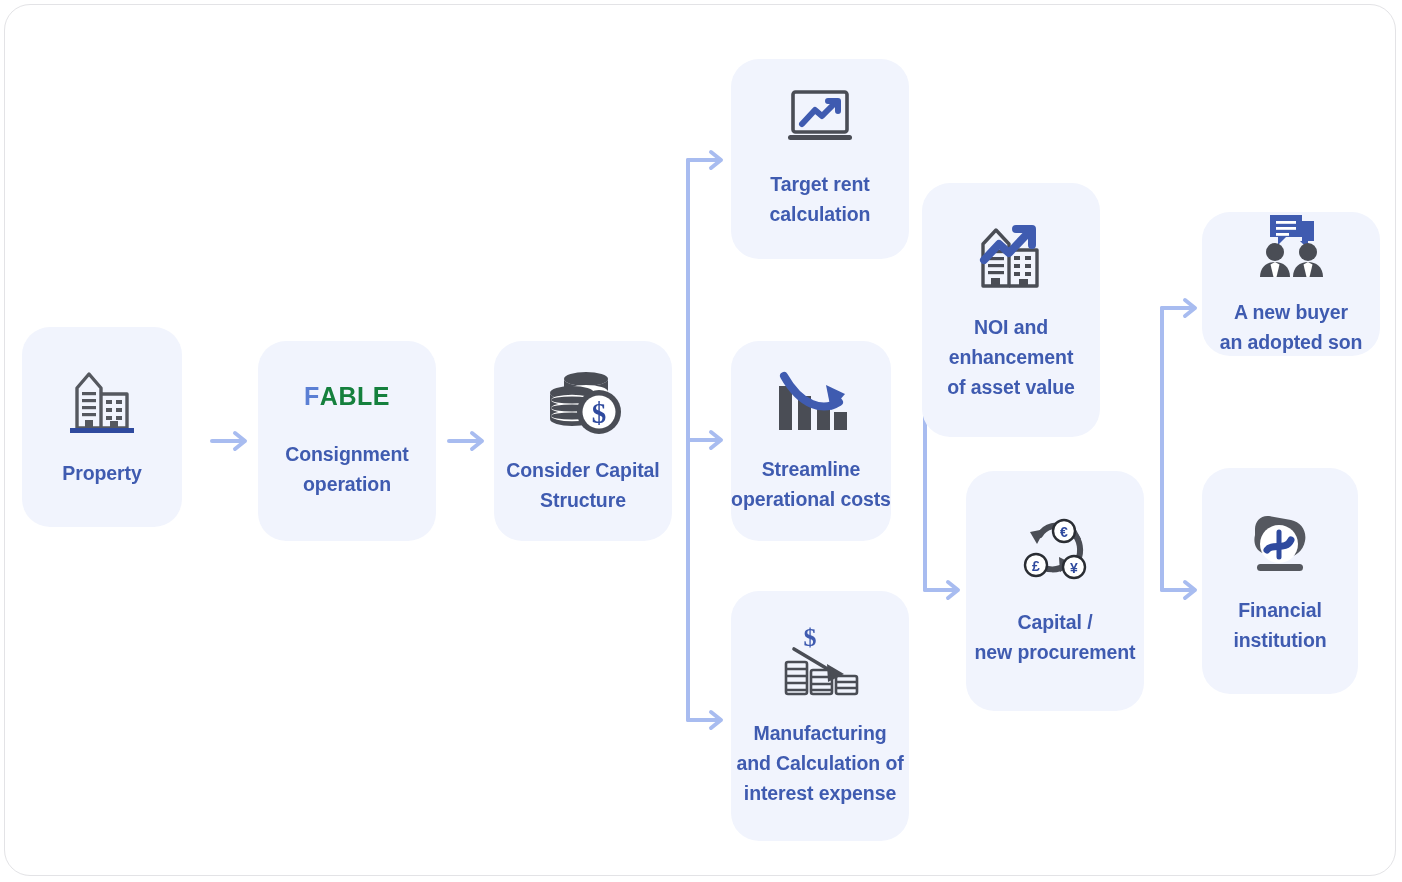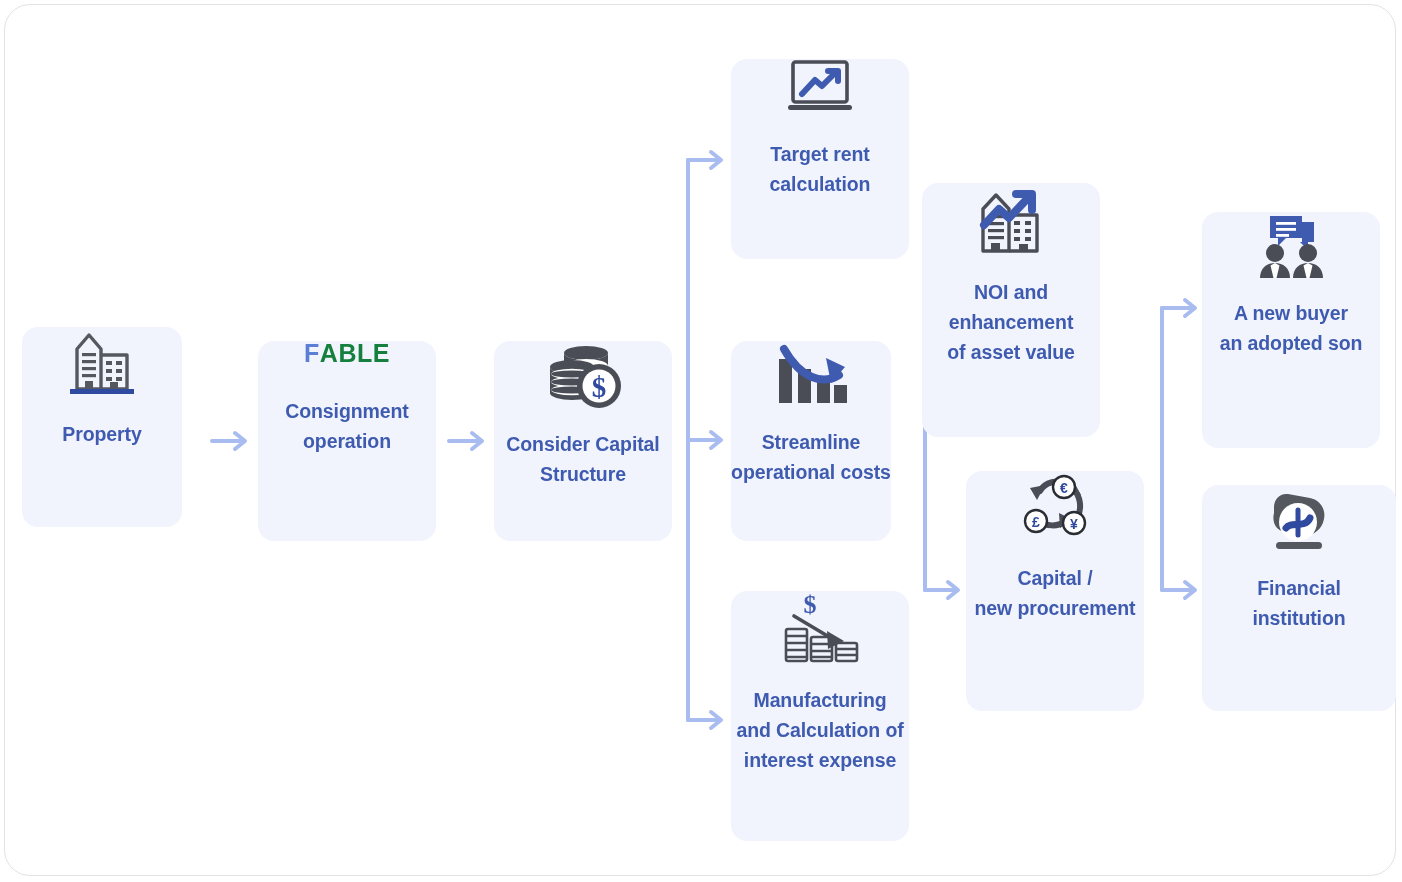--- a/index.html
+++ b/index.html
@@ -27,26 +27,26 @@
     width: 1392px;
     height: 872px;
     box-sizing: border-box;
     border: 1px solid #e3e3e6;
     border-radius: 26px;
     background: #ffffff;
   }
   .node {
     position: absolute;
     background: #f1f4fd;
-    border-radius: 16px;
+    border-radius: 28px;
     box-sizing: border-box;
     display: flex;
     flex-direction: column;
     align-items: center;
-    justify-content: flex-start;
+    justify-content: center;
   }
   .node .icon-wrap {
     display: flex;
     align-items: center;
     justify-content: center;
   }
   .node .label {
     color: #3f5bb0;
     font-size: 19.5px;
     font-weight: bold;
@@ -276,21 +276,21 @@
           <text x="18" y="56" font-size="14" font-weight="bold" fill="#2f4a9e" text-anchor="middle" font-family="'Liberation Sans', sans-serif">£</text>
           <circle cx="56" cy="52" r="11" fill="#ffffff" stroke="#2a2d33" stroke-width="2.4"></circle>
           <text x="56" y="58" font-size="14" font-weight="bold" fill="#2f4a9e" text-anchor="middle" font-family="'Liberation Sans', sans-serif">¥</text>
         </g>
       </svg>
     </div>
     <div class="label">Capital /
 new procurement</div>
   </div>
 
-  <div class="node" style="left:1202px; top:212px; width:178px; height:236px;">
+  <div class="node" style="left:1202px; top:212px; width:178px; height:144px;">
     <div class="icon-wrap" style="margin-bottom:20px;">
       <svg width="78" height="66" viewBox="0 0 78 66">
         <path d="M18 4 H50 V26 H34 L26 34 V26 H18 Z" fill="#3f5bb0"></path>
         <path d="M50 10 H62 V30 H56 V38 L48 30 H50 Z" fill="#3f5bb0"></path>
         <g fill="#ffffff">
           <rect x="24" y="10" width="20" height="2.8"></rect>
           <rect x="24" y="16" width="20" height="2.8"></rect>
           <rect x="24" y="22" width="13" height="2.8"></rect>
         </g>
         <g fill="#4a4d55">
@@ -302,21 +302,21 @@
         <g fill="#ffffff">
           <path d="M23 51 L27.5 53.5 L24.5 66 L21.5 66 L18.5 53.5 Z"></path>
           <path d="M56 51 L60.5 53.5 L57.5 66 L54.5 66 L51.5 53.5 Z"></path>
         </g>
       </svg>
     </div>
     <div class="label">A new buyer
 an adopted son</div>
   </div>
 
-  <div class="node" style="left:1202px; top:485px; width:194px; height:226px;">
+  <div class="node" style="left:1202px; top:468px; width:156px; height:226px;">
     <div class="icon-wrap" style="margin-bottom:18px;">
       <svg width="78" height="70" viewBox="0 0 78 70">
         <path d="M14 22 C14 14 20 8 28 9 L50 13 C60 15 66 24 64 34 C62 45 52 52 42 50
                  L22 46 C15 44 12 36 14 28 Z" fill="#55585f"></path>
         <circle cx="38" cy="37" r="19" fill="#ffffff"></circle>
         <path d="M26 43 C31 36 45 44 50 33" fill="none" stroke="#2f4a9e" stroke-width="7" stroke-linecap="round"></path>
         <path d="M38 25 V50" stroke="#2f4a9e" stroke-width="5" stroke-linecap="round"></path>
         <rect x="16" y="57" width="46" height="7" rx="3.5" fill="#55585f"></rect>
       </svg>
     </div>

